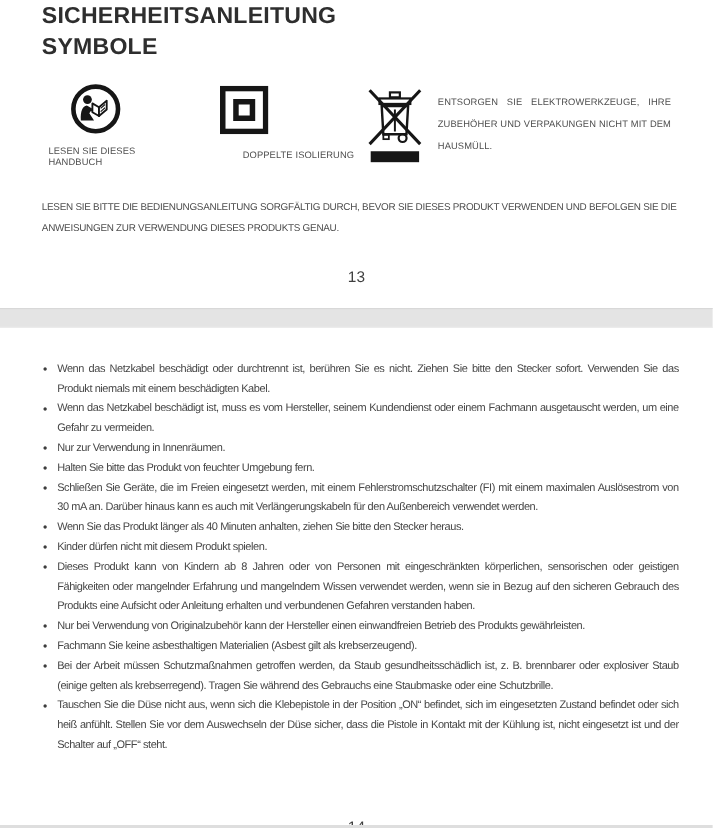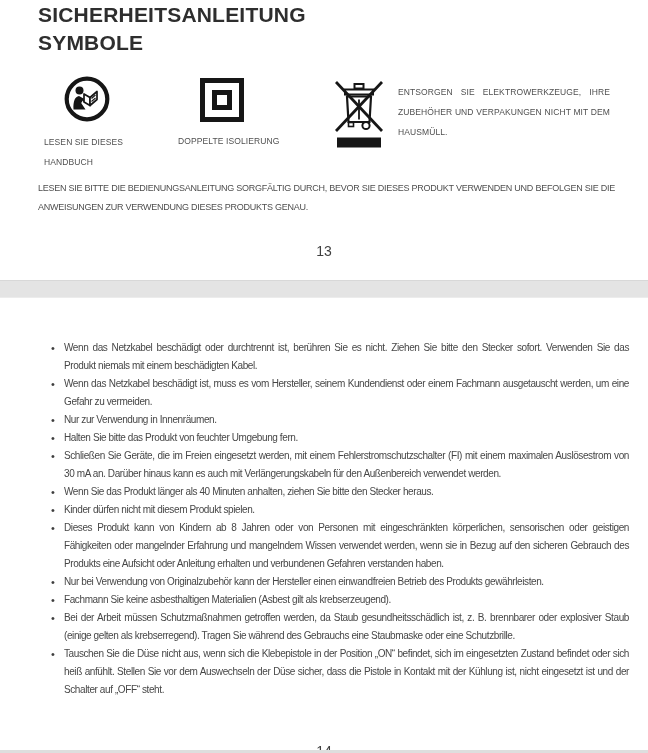--- a/index.html
+++ b/index.html
@@ -20,22 +20,22 @@
   }
   .sym-icon { position: absolute; }
   .icon-read   { left: 64px;  top: 76px; width: 46px; height: 46px; }
   .icon-double { left: 200px; top: 78px; width: 44px; height: 44px; }
   .icon-weee   { left: 333px; top: 74px; width: 52px; height: 74px; }
 
   .sym-label {
     position: absolute;
     font-size: 8.5px; color: #4f4f4f; letter-spacing: 0.1px;
   }
-  .label-read   { left: 44px;  top: 132px; width: 96px;  line-height: 20px; }
-  .label-double { left: 178px; top: 134px; width: 130px; line-height: 14px; }
+  .label-read   { left: 44px;  top: 132px; width: 96px;  line-height: 10px; }
+  .label-double { left: 192px; top: 134px; width: 130px; line-height: 14px; text-align: right; }
   .label-weee   { left: 398px; top: 82px;  width: 212px; line-height: 20px; text-align: justify; }
 
   .notice {
     position: absolute; left: 38px; top: 170px; width: 577px;
     font-size: 9px; line-height: 19px; letter-spacing: -0.25px;
     color: #4e4e4e; text-align: justify;
   }
   .pageno {
     position: absolute; left: 0; width: 648px;
     text-align: center; font-size: 14px; color: #3f3f3f;
@@ -51,21 +51,21 @@
     border-bottom: 1px solid #ececec;
   }
   .bottom-separator {
     position: absolute; left: 0; top: 750px; width: 648px; height: 3px;
     background: #dedede;
   }
 
   
   .bullet-list {
     position: absolute; left: 38px; top: 327px; width: 579px;
-    margin: 12px; padding: 0; list-style: none;
+    margin: 0; padding: 0; list-style: none;
     font-size: 10px; line-height: 18px; letter-spacing: -0.4px;
     color: #474747; text-align: justify;
   }
   .bullet-list li { position: relative; padding-left: 14px; margin: 0; }
   .bullet-list li::before {
     content: "\2022";
     position: absolute; left: 1px; top: 0;
     font-size: 11px; color: #3d3d3d; letter-spacing: 0;
   }
 

